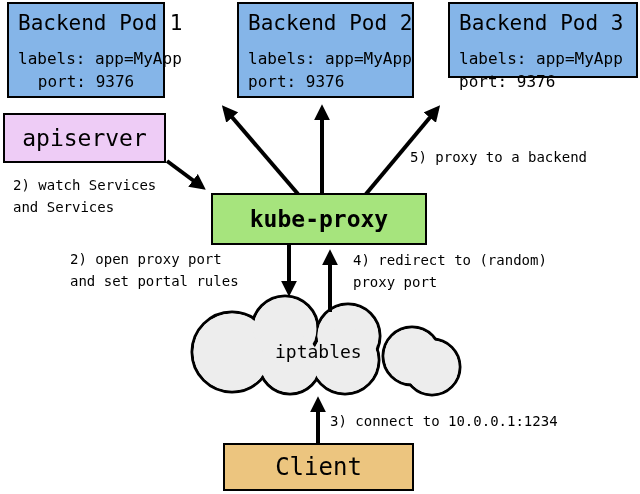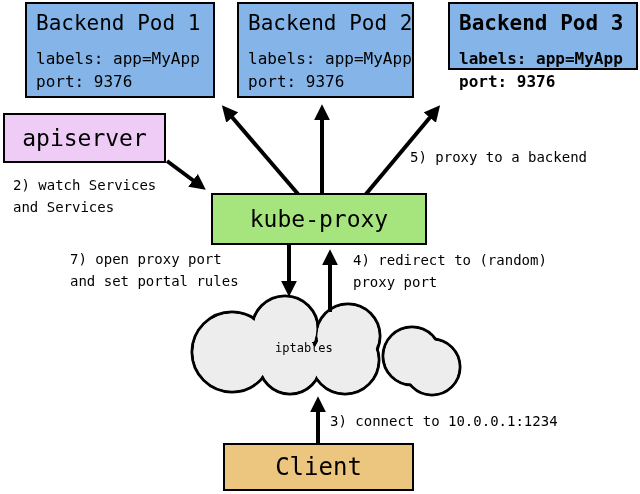--- a/index.html
+++ b/index.html
@@ -8,32 +8,32 @@
     font-family:"DejaVu Sans Mono","Liberation Mono",monospace;color:#000;
     overflow:hidden;
   }
   #connectors{position:absolute;left:0;top:0;width:640px;height:494px;}
   .node{position:absolute;border:2.5px solid #000;box-sizing:border-box;}
   .pod{background:#85b5e8;padding:6px 9px;}
   .pod-title{font-size:21px;line-height:26px;margin:0 0 11px 0;white-space:nowrap;}
   .pod-line{font-size:16px;line-height:23px;white-space:nowrap;}
   .centered{display:flex;align-items:center;justify-content:center;}
   #apiserver{left:3px;top:113px;width:163px;height:50px;background:#eeccf6;font-size:23px;}
-  #kubeproxy{left:211px;top:193px;width:216px;height:52px;background:#a6e47d;font-size:23px;}
+  #kubeproxy{left:211px;top:193px;width:216px;height:52px;background:#a6e47d;font-size:23px;font-weight:bold;}
   #client{left:223px;top:443px;width:191px;height:48px;background:#ecc57f;font-size:24px;}
-  #pod1{left:25px;top:2px;width:190px;height:96px;}
+  #pod1{left:7px;top:2px;width:158px;height:96px;text-align:center;}
   #pod2{left:237px;top:2px;width:177px;height:96px;}
-  #pod3{left:448px;top:2px;width:190px;height:68px;font-weight:bold;}
+  #pod3{left:448px;top:2px;width:190px;height:76px;}
   .anno{position:absolute;font-weight:normal;font-size:14px;line-height:22px;white-space:nowrap;}
   #anno1{left:13px;top:174px;}
   #anno2{left:70px;top:248px;}
   #anno3{left:330px;top:410px;}
   #anno4{left:353px;top:249px;}
   #anno5{left:410px;top:146px;}
-  #iptables-label{position:absolute;left:275px;top:341px;font-size:12px;}
+  #iptables-label{position:absolute;left:275px;top:341px;font-size:18px;}
 </style>
 </head>
 <body>
 
 <div id="canvas">
 
   <svg id="connectors" viewBox="0 0 640 494" xmlns="http://www.w3.org/2000/svg">
     <defs>
       <marker id="ah" viewBox="0 0 10 10" refX="7" refY="5" markerWidth="4" markerHeight="4" orient="auto">
         <path d="M0,0 L10,5 L0,10 Z" fill="#000"></path>
@@ -98,21 +98,21 @@
     <span>Client</span>
   </div>
 
   <div id="iptables-label">iptables</div>
 
   <div class="anno" id="anno1">
     <div>2) watch Services</div>
     <div>and Services</div>
   </div>
   <div class="anno" id="anno2">
-    <div>7) open proxy port</div>
+    <div>2) open proxy port</div>
     <div>and set portal rules</div>
   </div>
   <div class="anno" id="anno3">
     <div>3) connect to 10.0.0.1:1234</div>
   </div>
   <div class="anno" id="anno4">
     <div>4) redirect to (random)</div>
     <div>proxy port</div>
   </div>
   <div class="anno" id="anno5">

